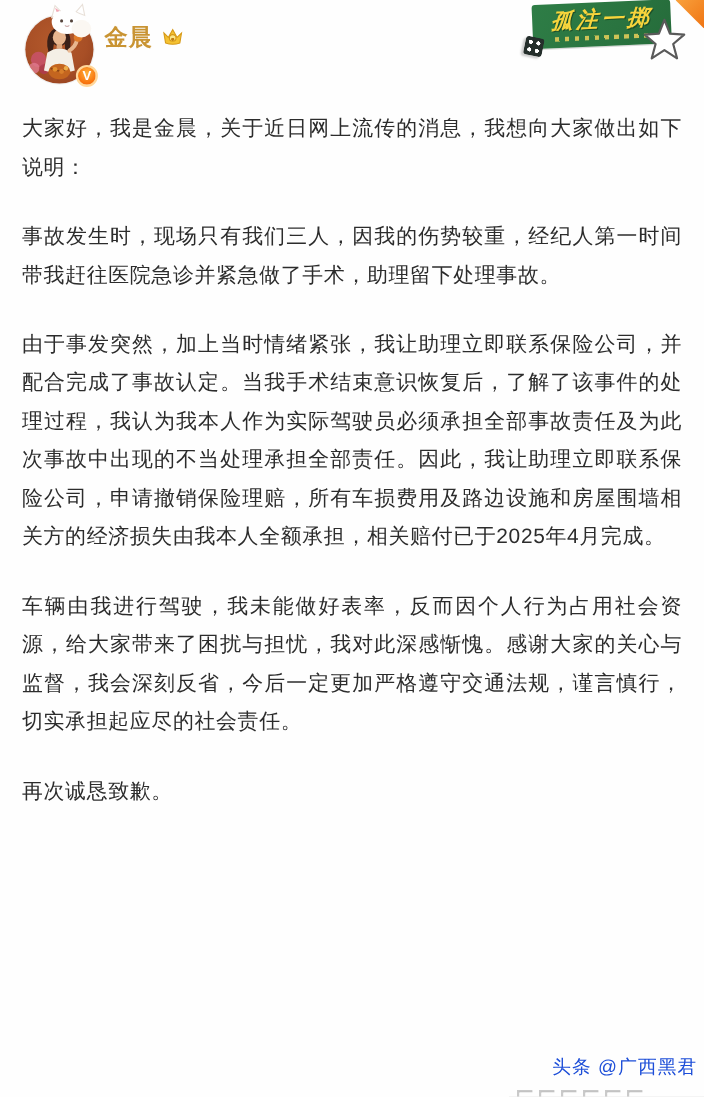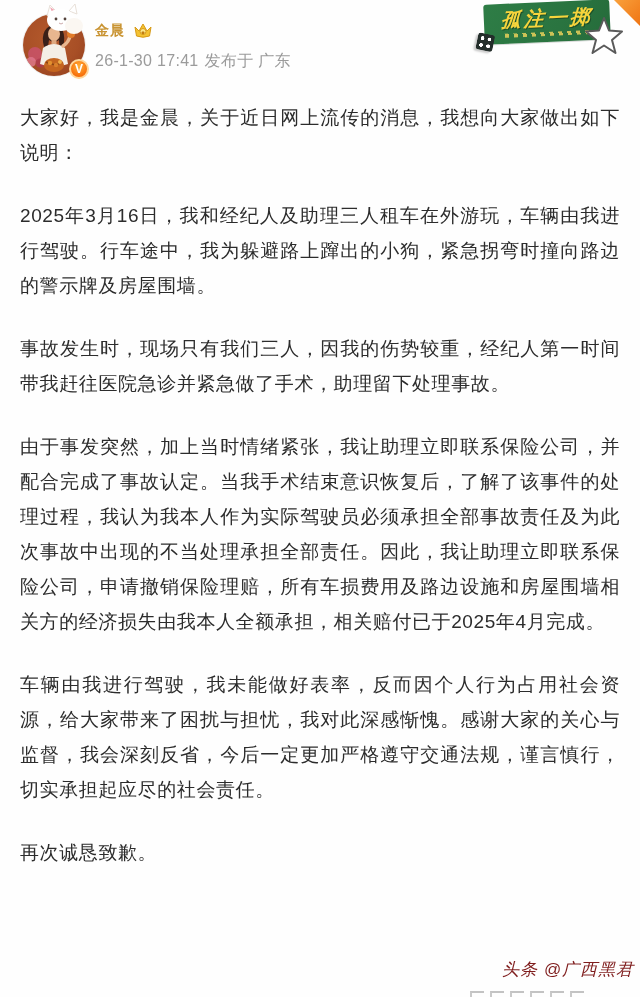--- a/index.html
+++ b/index.html
@@ -32,21 +32,21 @@
     width: 20px; height: 20px; border-radius: 50%;
     background: radial-gradient(circle at 50% 35%, #ffb13b 0%, #f97a12 60%, #ef5a00 100%);
     border: 2px solid #ffd79a;
     color: #fff; font-weight: bold; font-size: 12px;
     display: flex; align-items: center; justify-content: center;
     line-height: 1;
   }
 
   .author-meta { position: absolute; left: 95px; top: 20px; }
   .author-row { display: flex; align-items: center; gap: 7px; }
-  .author-name { color: #c99433; font-size: 14px; font-weight: bold; letter-spacing: 1px; }
+  .author-name { color: #c99433; font-size: 21px; font-weight: bold; letter-spacing: 1px; }
   .crown-icon { width: 22px; height: 22px; display: inline-block; }
   .time-row { margin-top: 9px; color: #9b9b9b; font-size: 16px; letter-spacing: 0.3px; }
   .time-row span { margin-right: 6px; }
 
   
   .stamp {
     position: absolute; left: 484px; top: 2px;
     width: 126px; height: 40px;
     background: linear-gradient(120deg, #2e7d46 0%, #2a7440 60%, #256b3a 100%);
     transform: rotate(-2.5deg);
@@ -94,21 +94,21 @@
     line-height: 35px;
     letter-spacing: 0.6px;
     margin-bottom: 28px;
     text-align: justify;
   }
   .post-body p:last-child { margin-bottom: 0; }
 
   
   .watermark {
     position: absolute; right: 6px; bottom: 16px;
-    color: #7f1d1d; font-size: 17px; letter-spacing: 1px; font-style: italic;
+    color: #1d4ed8; font-size: 17px; letter-spacing: 1px;
   }
   
   .watermark-clipped {
     position: absolute; right: 20px; bottom: -2px;
     height: 8px; width: 150px; overflow: hidden; opacity: 0.8;
   }
   .watermark-clipped i {
     display: inline-block; width: 14px; height: 14px; margin-right: 6px;
     border-top: 2px solid #b5b5b5; border-left: 2px solid #bdbdbd;
   }
@@ -164,43 +164,39 @@
       <div class="author-row">
         <span class="author-name">金晨</span>
         <span class="crown-icon">
           <svg width="22" height="22" viewBox="0 0 22 22">
             <path d="M3 7 L7 11 L11 4 L15 11 L19 7 L17.5 16 Q11 18.5 4.5 16 Z" fill="#f4c232" stroke="#d79a18" stroke-width="1"></path>
             <circle cx="11" cy="11.5" r="3" fill="#fbe68a" stroke="#d79a18" stroke-width="1"></circle>
             <path d="M10 11.5 a1.5 1.5 0 1 0 2 0" fill="#c07c10"></path>
           </svg>
         </span>
       </div>
-      <div class="time-row">
-        <span>26-1-30 17:41</span><span>发布于 广东</span>
-      </div>
     </div>
 
     <div class="stamp">
       <div class="stamp-title">孤注一掷</div>
       <div class="stamp-dots"></div>
       <div class="dice-icon"></div>
     </div>
 
     <div class="star-icon">
       <svg width="48" height="48" viewBox="0 0 48 48">
         <path d="M24 6 L29 18.5 L42 19.5 L32 28 L35.5 41 L24 33.5 L12.5 41 L16 28 L6 19.5 L19 18.5 Z" fill="#ffffff" stroke="#5a5a5a" stroke-width="2" stroke-linejoin="round"></path>
       </svg>
     </div>
 
     <div class="corner-ribbon"></div>
   </div>
 
   <div class="post-body">
     <p>大家好，我是金晨，关于近日网上流传的消息，我想向大家做出如下说明：</p>
-    <p>2025年3月16日，我和经纪人及助理三人租车在外游玩，车辆由我进行驾驶。行车途中，我为躲避路上蹿出的小狗，紧急拐弯时撞向路边的警示牌及房屋围墙。</p>
     <p>事故发生时，现场只有我们三人，因我的伤势较重，经纪人第一时间带我赶往医院急诊并紧急做了手术，助理留下处理事故。</p>
     <p>由于事发突然，加上当时情绪紧张，我让助理立即联系保险公司，并配合完成了事故认定。当我手术结束意识恢复后，了解了该事件的处理过程，我认为我本人作为实际驾驶员必须承担全部事故责任及为此次事故中出现的不当处理承担全部责任。因此，我让助理立即联系保险公司，申请撤销保险理赔，所有车损费用及路边设施和房屋围墙相关方的经济损失由我本人全额承担，相关赔付已于2025年4月完成。</p>
     <p>车辆由我进行驾驶，我未能做好表率，反而因个人行为占用社会资源，给大家带来了困扰与担忧，我对此深感惭愧。感谢大家的关心与监督，我会深刻反省，今后一定更加严格遵守交通法规，谨言慎行，切实承担起应尽的社会责任。</p>
     <p>再次诚恳致歉。</p>
   </div>
 
   <div class="watermark">头条 @广西黑君</div>
 
   <div class="watermark-clipped">
     <i></i><i></i><i></i><i></i><i></i><i></i>

